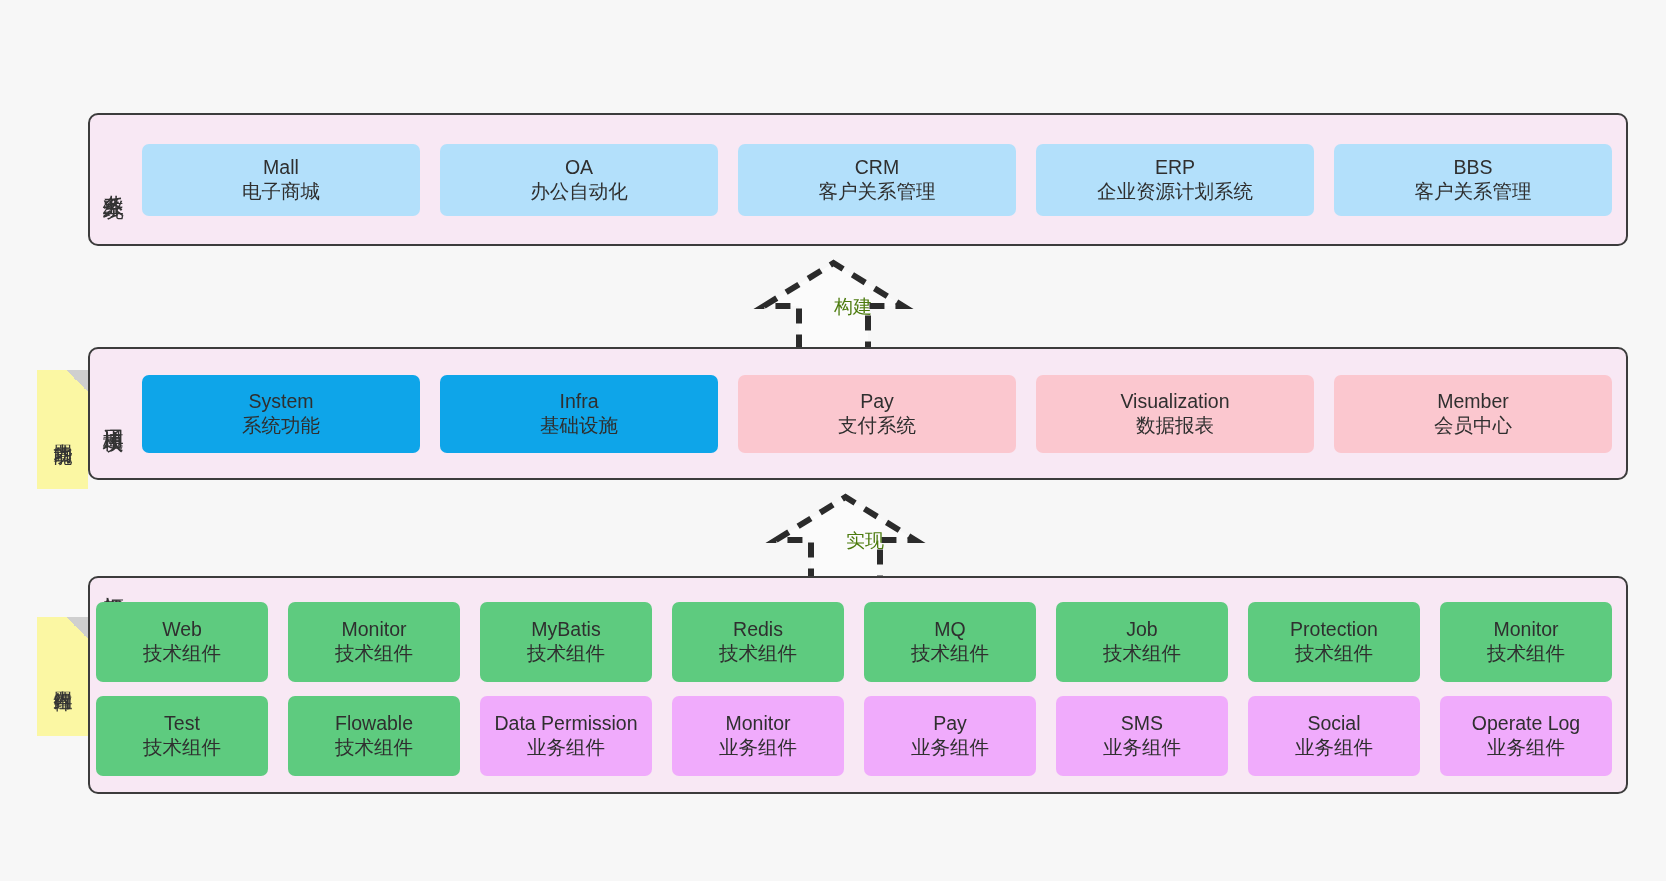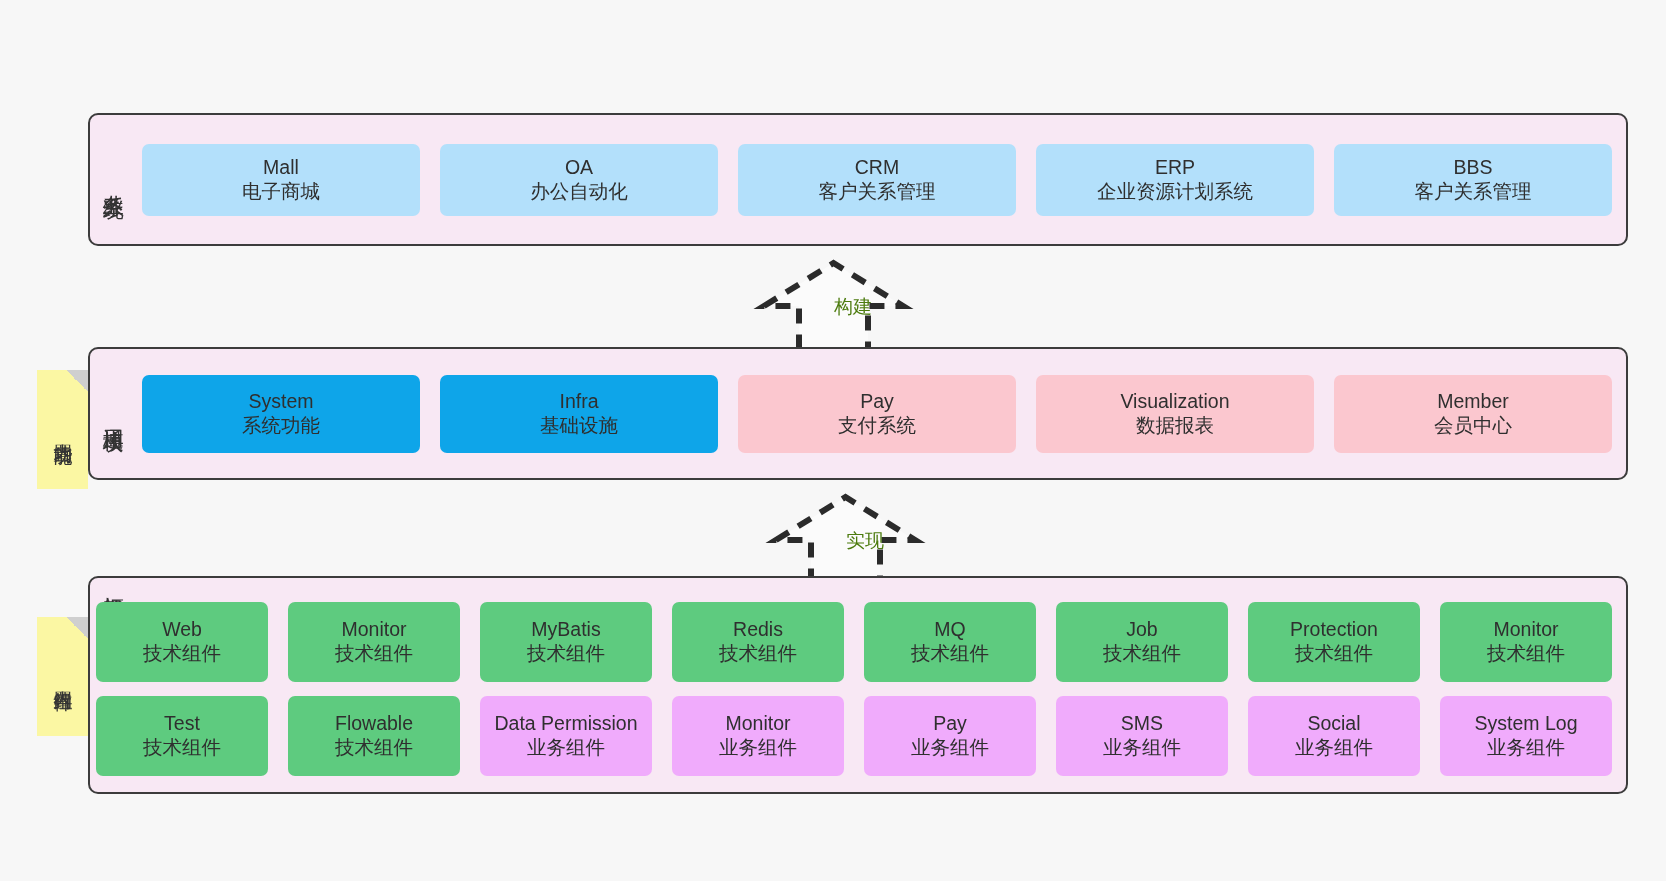--- a/index.html
+++ b/index.html
@@ -291,21 +291,21 @@
         </div>
         <div class="cell c-green-light">
           <span class="en">SMS</span>
           <span class="cn">业务组件</span>
         </div>
         <div class="cell c-green-light">
           <span class="en">Social</span>
           <span class="cn">业务组件</span>
         </div>
         <div class="cell c-green-light">
-          <span class="en">System Log</span>
+          <span class="en">Operate Log</span>
           <span class="cn">业务组件</span>
         </div>
       </div>
 
     </div>
   </div>
 
 </div>
 
 </body></html>

